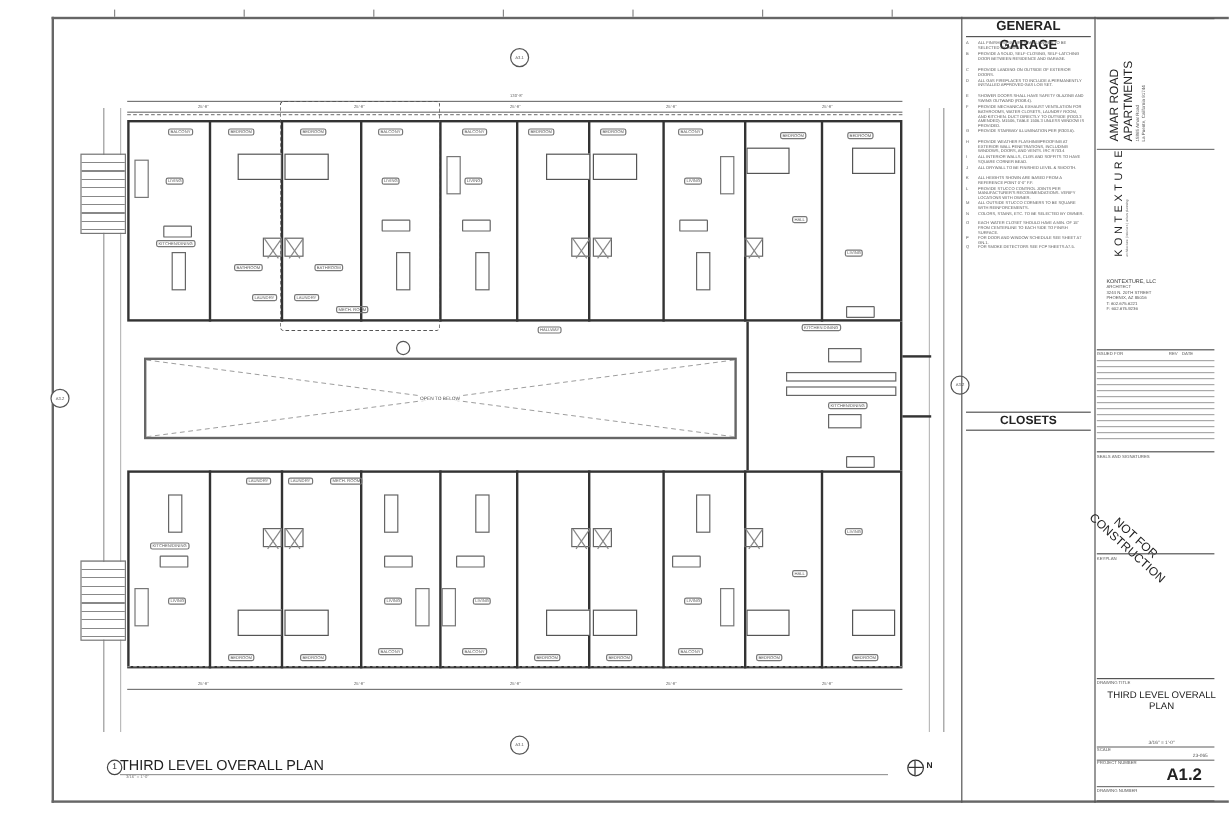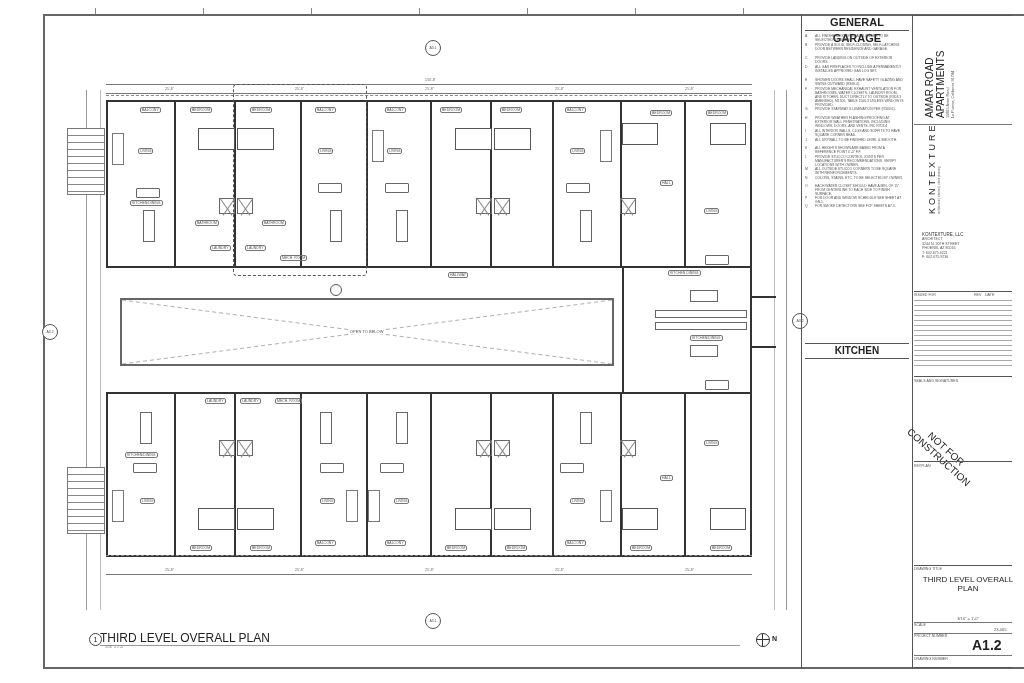--- a/index.html
+++ b/index.html
@@ -262,21 +262,21 @@
   <div class="note-row" style="top:129px;"><span class="k">I</span><span class="t">ALL INTERIOR WALLS, CLGS AND SOFFITS TO HAVE SQUARE CORNER BEAD.</span></div>
   <div class="note-row" style="top:138px;"><span class="k">J</span><span class="t">ALL DRYWALL TO BE FINISHED LEVEL &amp; SMOOTH.</span></div>
   <div class="note-row" style="top:146px;"><span class="k">K</span><span class="t">ALL HEIGHTS SHOWN ARE BASED FROM A REFERENCE POINT 0'-0" F.F.</span></div>
   <div class="note-row" style="top:155px;"><span class="k">L</span><span class="t">PROVIDE STUCCO CONTROL JOINTS PER MANUFACTURER'S RECOMMENDATIONS. VERIFY LOCATIONS WITH OWNER.</span></div>
   <div class="note-row" style="top:167px;"><span class="k">M</span><span class="t">ALL OUTSIDE STUCCO CORNERS TO BE SQUARE WITH REINFORCEMENTS.</span></div>
   <div class="note-row" style="top:176px;"><span class="k">N</span><span class="t">COLORS, STAINS, ETC. TO BE SELECTED BY OWNER.</span></div>
   <div class="note-row" style="top:184px;"><span class="k">O</span><span class="t">EACH WATER CLOSET SHOULD HAVE A MIN. OF 15" FROM CENTERLINE TO EACH SIDE TO FINISH SURFACE.</span></div>
   <div class="note-row" style="top:196px;"><span class="k">P</span><span class="t">FOR DOOR AND WINDOW SCHEDULE SEE SHEET A7 GN.1.</span></div>
   <div class="note-row" style="top:204px;"><span class="k">Q</span><span class="t">FOR SMOKE DETECTORS SEE FCP SHEETS A7.5.</span></div>
 </div>
-<div class="abs keynotes-head">KITCHEN</div>
+<div class="abs keynotes-head">CLOSETS</div>
 
 <div class="abs tb"></div>
 <div class="sep" style="left:914px;top:15px;width:98px;background:#555;"></div>
 
 <div class="abs" style="left:924px;top:118px;width:100px;height:1px;">
   <div class="vert" style="left:0;top:0;font-size:10px;line-height:11px;">
     <div>AMAR ROAD</div>
     <div>APARTMENTS</div>
     <div style="font-size:3.8px;line-height:4.5px;color:#555;">15865 Amar Road</div>
     <div style="font-size:3.8px;line-height:4.5px;color:#555;">La Puente, California 91744</div>

